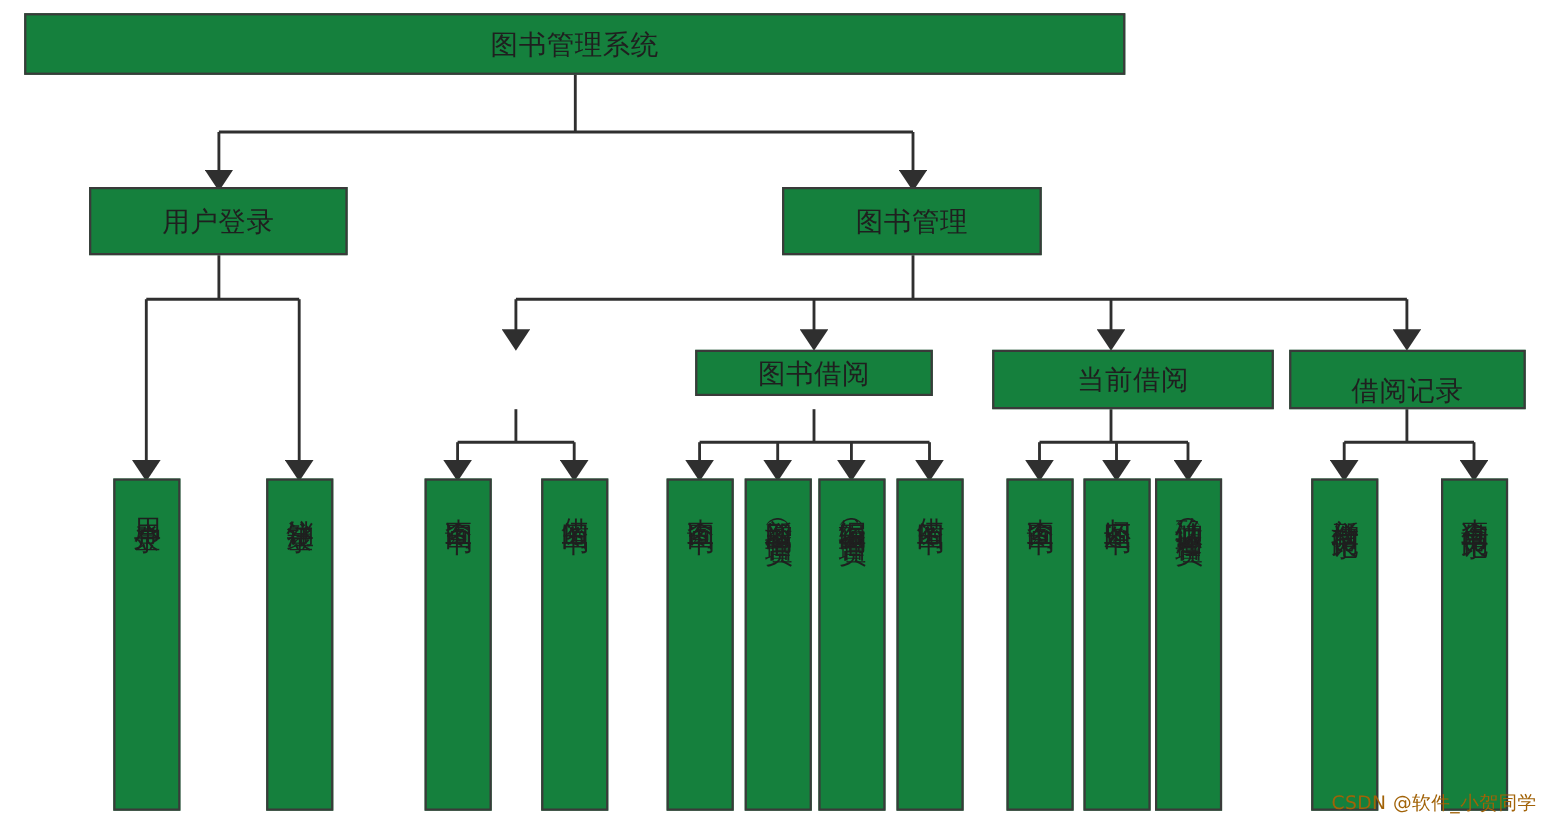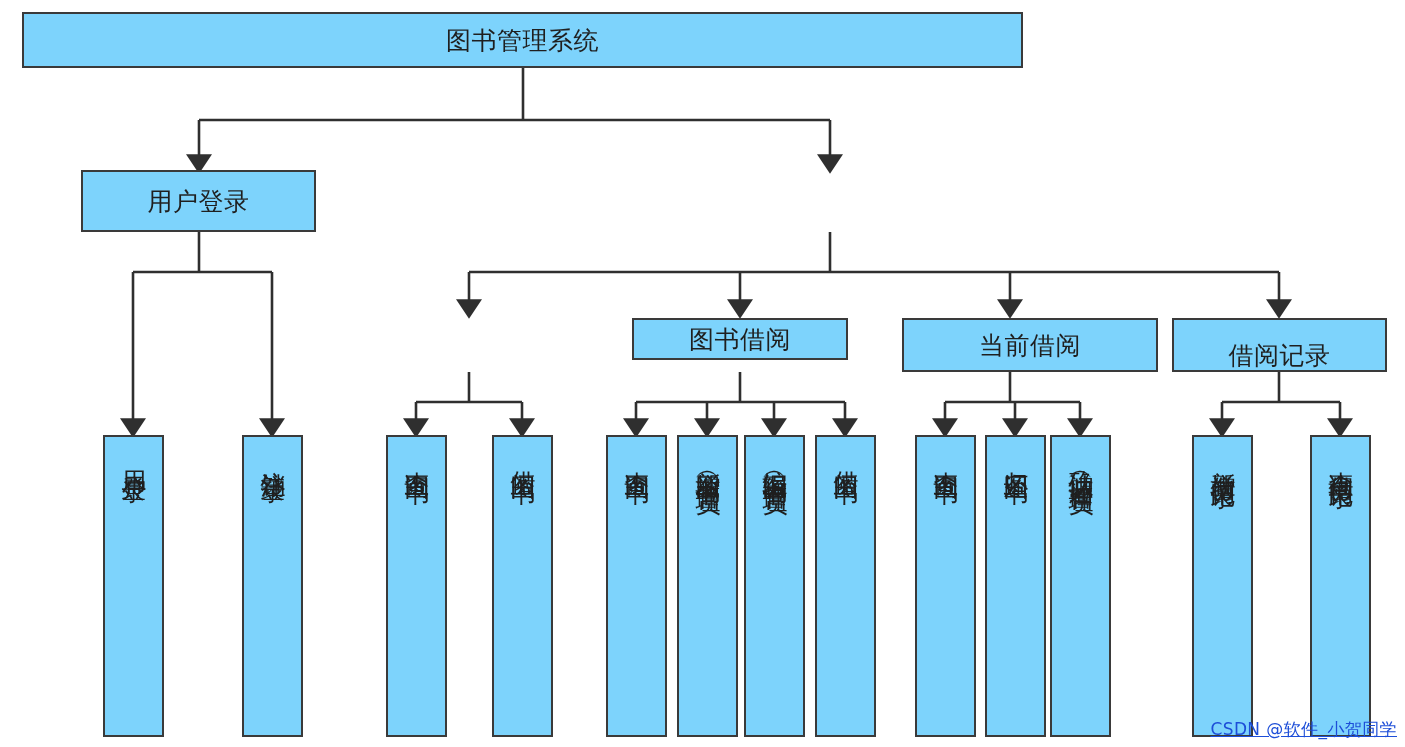--- a/index.html
+++ b/index.html
@@ -22,21 +22,21 @@
     position: absolute;
     left: 0;
     top: 0;
     width: 1405px;
     height: 747px;
     pointer-events: none;
   }
   .node {
     position: absolute;
     box-sizing: border-box;
-    background: #7dd3fc;
+    background: #15803d;
     border: 2.2px solid #3a3a3a;
     display: flex;
     align-items: center;
     justify-content: center;
     color: #1f1f1f;
     z-index: 3;
   }
   .node .label {
     display: block;
     text-align: center;
@@ -60,25 +60,24 @@
     font-size: 25px;
     line-height: 1.2;
     letter-spacing: 3px;
     white-space: nowrap;
   }
   #watermark {
     position: absolute;
     right: 8px;
     bottom: 6px;
     font-size: 17px;
-    color: #1d4ed8;
+    color: #a16207;
     z-index: 9;
     white-space: nowrap;
     letter-spacing: 0.4px;
-    text-decoration: underline;
   }
 </style>
 </head>
 <body>
 
 <div id="diagram-root">
 
   <svg id="edge-layer" viewBox="0 0 1405 747" xmlns="http://www.w3.org/2000/svg">
     <defs>
       <marker id="arrowhead" markerWidth="9" markerHeight="10" refX="2.2" refY="5" orient="auto" markerUnits="strokeWidth">
@@ -129,20 +128,23 @@
     </g>
   </svg>
 
   <div class="node node-root" style="left:22px; top:12px; width:1001px; height:56px;">
     <span class="label">图书管理系统</span>
   </div>
 
   <div class="node node-l2" style="left:81px; top:170px; width:235px; height:62px;">
     <span class="label">用户登录</span>
   </div>
+  <div class="node node-l2" style="left:711px; top:170px; width:236px; height:62px;">
+    <span class="label">图书管理</span>
+  </div>
 
   <div class="node node-l3" style="left:632px; top:318px; width:216px; height:42px;">
     <span class="label">图书借阅</span>
   </div>
   <div class="node node-l3" style="left:902px; top:318px; width:256px; height:54px;">
     <span class="label">当前借阅</span>
   </div>
   <div class="node node-l3" style="left:1172px; top:318px; width:215px; height:54px;align-items:flex-end;">
     <span class="label">借阅记录</span>
   </div>

